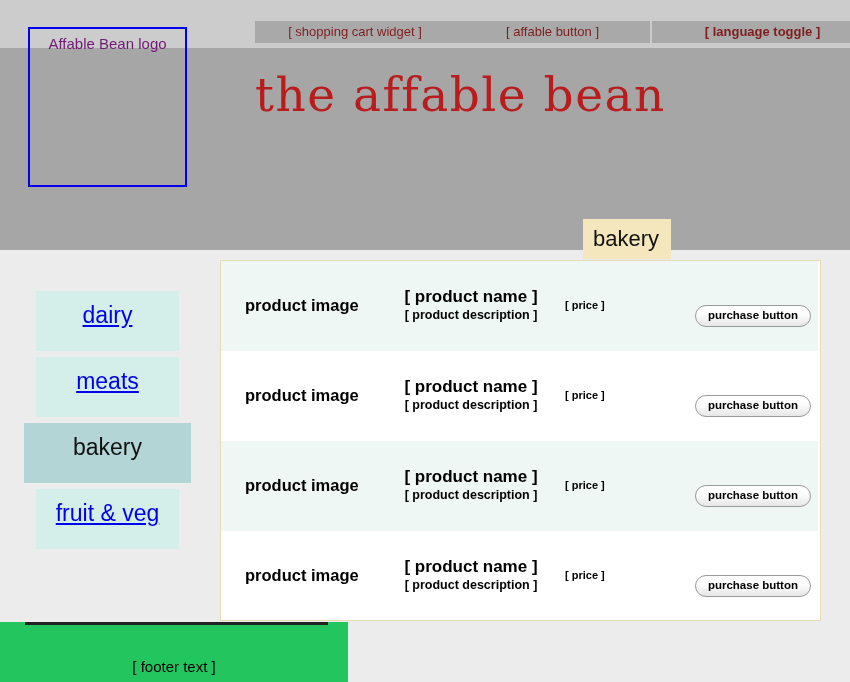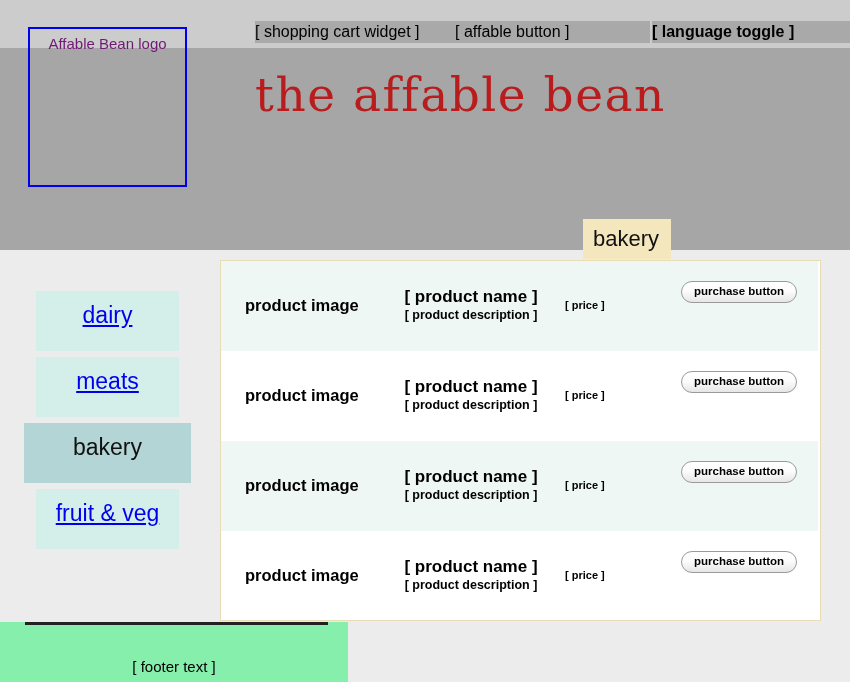--- a/index.html
+++ b/index.html
@@ -33,23 +33,23 @@
     background: #a6a6a6;
   }
 
   
   .widget {
     position: absolute;
     top: 21px;
     height: 22px;
     line-height: 22px;
     background: #a9a9a9;
-    color: #000000;
-    font-size: 16px;
-    text-align: left;
+    color: #7f1d1d;
+    font-size: 13px;
+    text-align: center;
   }
   .widget-cart     { left: 255px; width: 200px; }
   .widget-checkout { left: 455px; width: 195px; }
   .widget-lang     { left: 652px; width: 221px; font-weight: bold; }
 
   
   .logo-box {
     position: absolute;
     left: 28px; top: 27px;
     width: 155px; height: 156px;
@@ -187,44 +187,44 @@
   }
   .cell-price {
     left: 344px;
     top: 34px;
     width: 120px;
     font-size: 11px;
     line-height: 20px;
   }
   .cell-action {
     left: 460px;
-    top: 20px;
+    top: 44px;
     width: 130px;
-    text-align: left;
+    text-align: right;
   }
   .purchase-button {
     display: inline-block;
     padding: 3px 12px 4px;
     font-family: "Liberation Sans", sans-serif;
     font-size: 11.5px;
     line-height: 13px;
     color: #000000;
     background: linear-gradient(to bottom, #ffffff 0%, #fcfcfc 45%, #e6e6e6 100%);
     border: 1px solid #9a9a9a;
     border-radius: 11px;
     box-shadow: 0 1px 0 rgba(255,255,255,0.9) inset;
     cursor: default;
   }
 
   
   .footer {
     position: absolute;
     left: 0; top: 622px;
     width: 348px; height: 60px;
-    background: #86efac;
+    background: #22c55e;
   }
   .footer-rule {
     position: absolute;
     left: 25px; top: 0;
     width: 303px; height: 3px;
     background: #222222;
   }
   .footer-text {
     position: absolute;
     left: 0; top: 36px;

